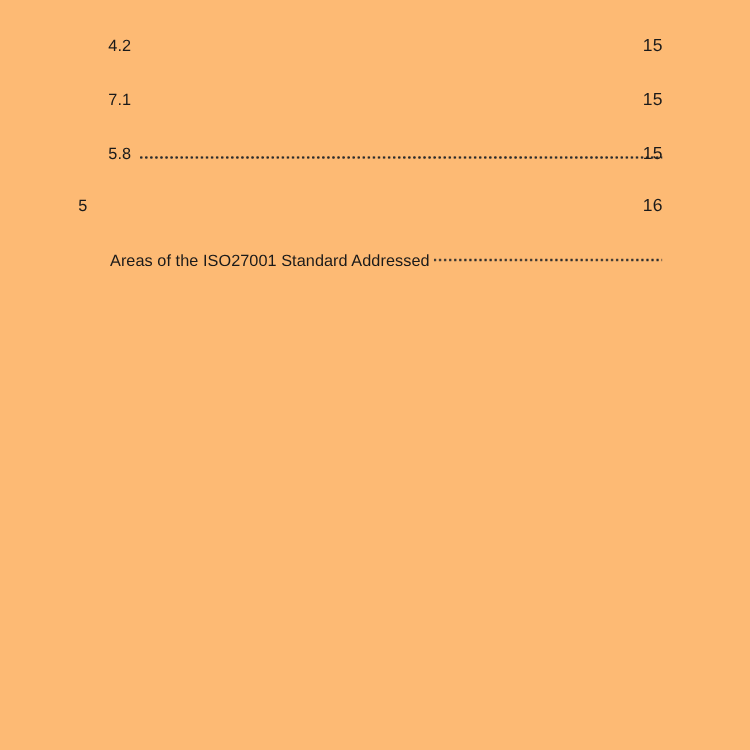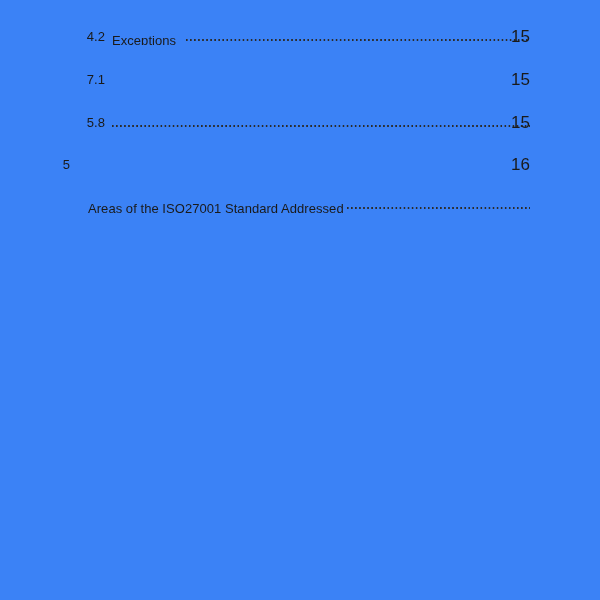--- a/index.html
+++ b/index.html
@@ -14,21 +14,21 @@
     overflow: hidden;
     font-family: "Liberation Sans", sans-serif;
     color: #1a1a1a;
     -webkit-font-smoothing: antialiased;
   }
 
   .page {
     position: relative;
     width: 600px;
     height: 600px;
-    background: #3b82f6;
+    background: #fdba74;
   }
 
   .toc {
     position: absolute;
     left: 0;
     top: 0;
     width: 600px;
   }
 
   
@@ -87,21 +87,21 @@
     background-image: radial-gradient(circle at 1px 1px, #2b2b2b 0.85px, rgba(255,255,255,0) 1.1px);
     background-size: 4.05px 2px;
     background-repeat: repeat-x;
   }
 
   .toc-page {
     position: absolute;
     top: 0;
     width: 40px;
     text-align: right;
-    font-size: 17px;
+    font-size: 14px;
     line-height: 17px;
     letter-spacing: 0.1px;
     color: #1a1a1a;
   }
 
   
   .level-2 .toc-num {
     left: 55px;
     width: 50px;           
   }
@@ -126,24 +126,20 @@
   .gap-wide  { padding-right: 10px; }
   .gap-narrow{ padding-right: 3px; }
 </style>
 </head>
 <body>
 
 <div class="page">
   <div class="toc" id="toc-list">
       <div class="toc-entry level-2" style="top: 28px;">
         <span class="toc-num">4.2</span>
-        <span class="toc-body">
-          <span class="toc-title gap-wide">Exceptions</span>
-          <span class="toc-leader"></span>
-        </span>
         <span class="toc-page">15</span>
       </div>
       <div class="toc-entry level-2" style="top: 71px;">
         <span class="toc-num">7.1</span>
         <span class="toc-page">15</span>
       </div>
       <div class="toc-entry level-2" style="top: 114px;">
         <span class="toc-num">5.8</span>
         <span class="toc-body">
           <span class="toc-leader"></span>

